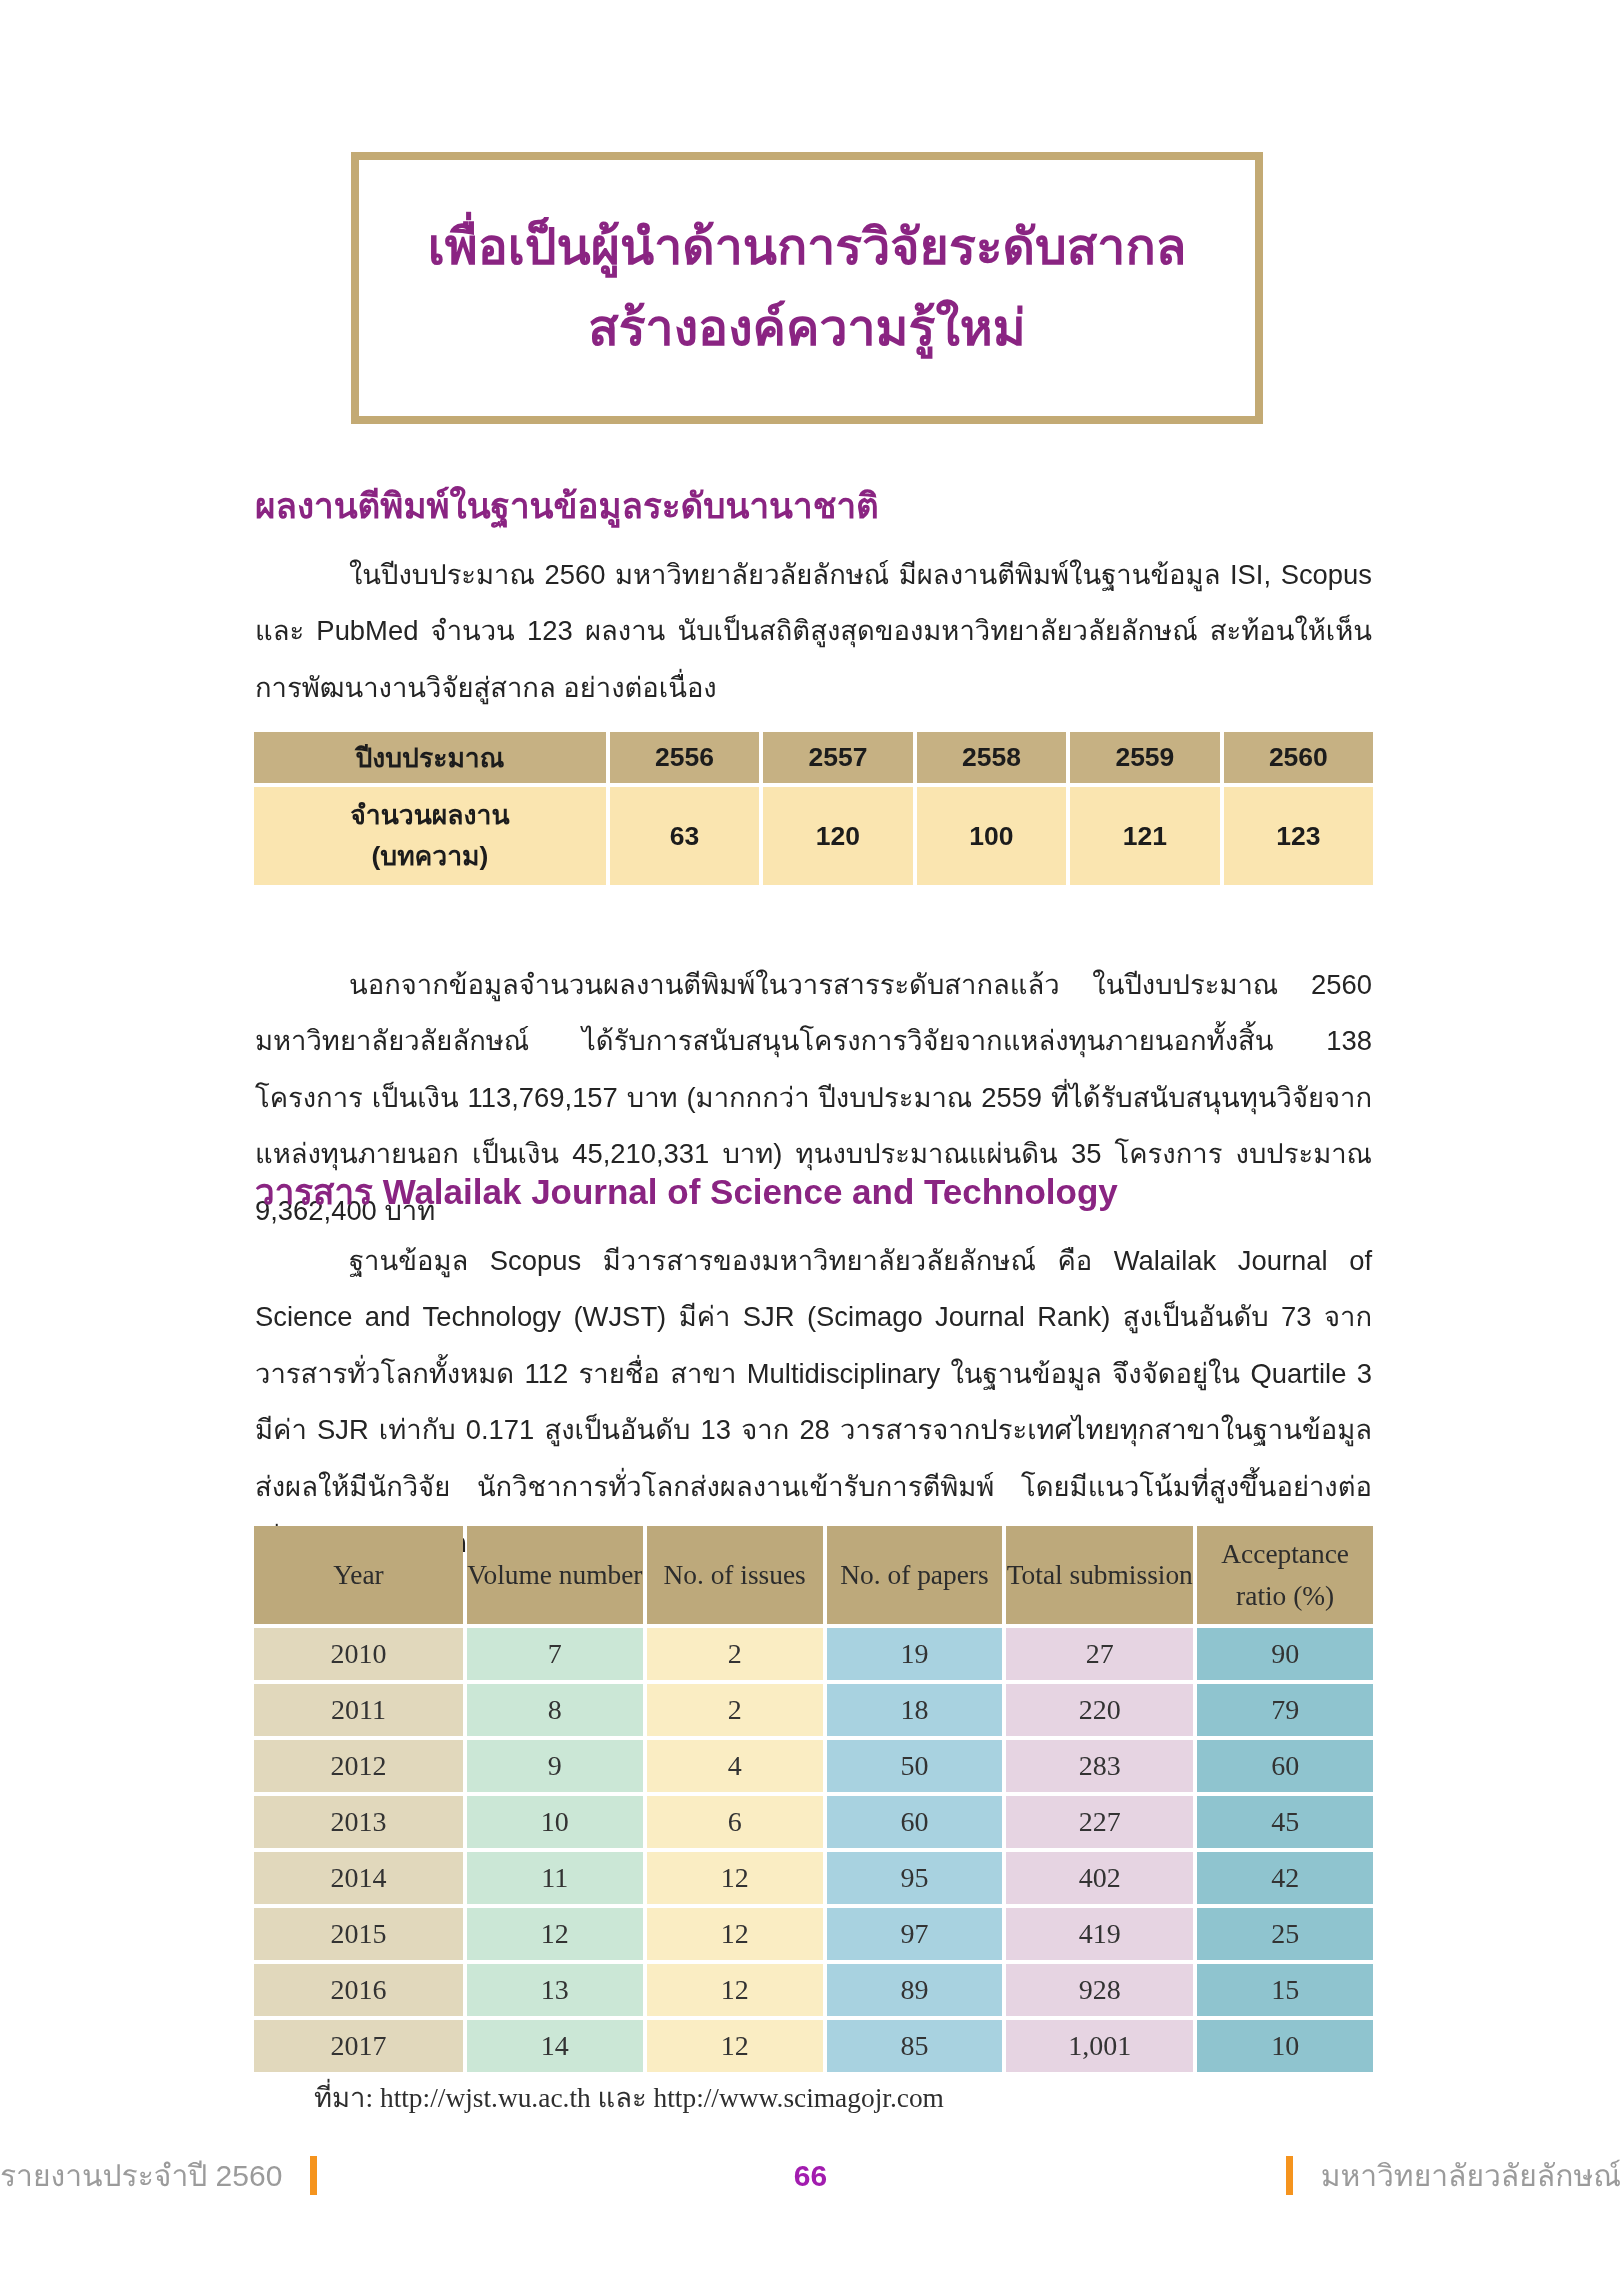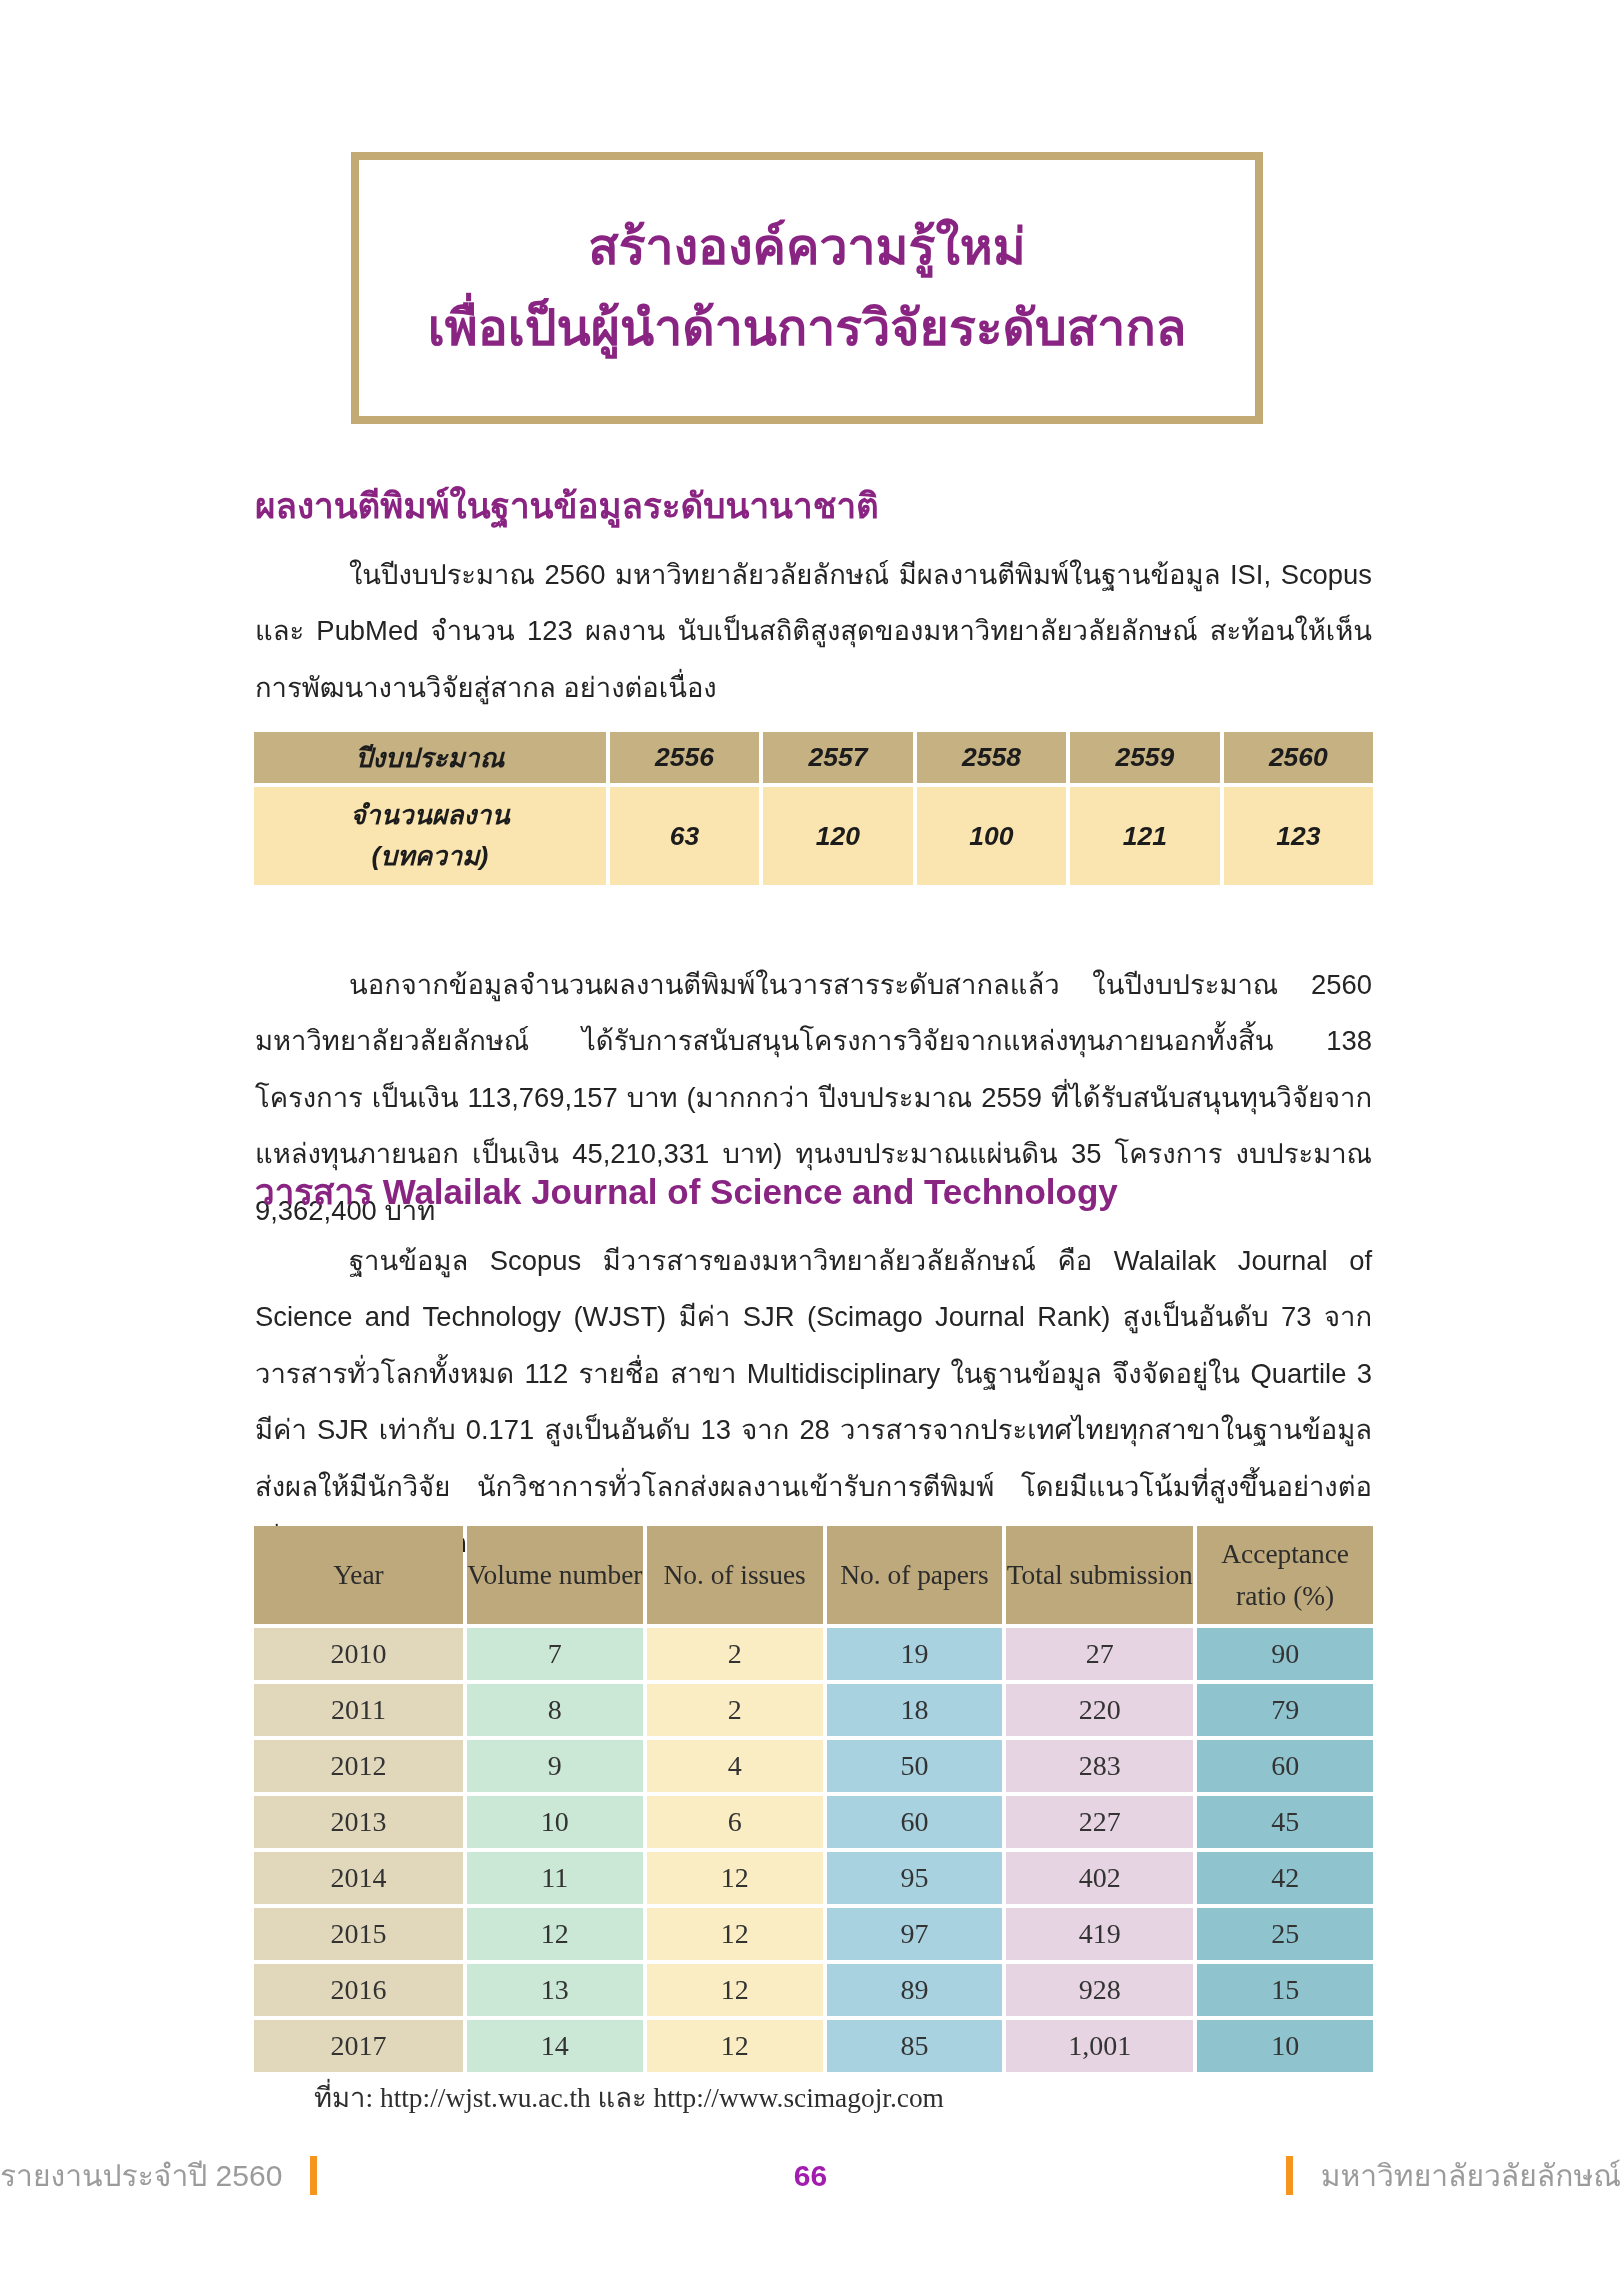--- a/index.html
+++ b/index.html
@@ -83,30 +83,30 @@
   .footer .left .abar{margin-left:27.4px;}
   .footer .right .abar{margin-right:27.4px;}
   .pagenum{color:#a21caf;font-size:30px;font-weight:600;}
 </style>
 </head>
 <body>
 
 <div class="page">
 
   <div class="banner">
+    <div class="line">เพื่อเป็นผู้นำด้านการวิจัยระดับสากล</div>
     <div class="line">สร้างองค์ความรู้ใหม่</div>
-    <div class="line">เพื่อเป็นผู้นำด้านการวิจัยระดับสากล</div>
   </div>
 
   <div class="content" style="top:478px;">
     <h2 class="h-sec">ผลงานตีพิมพ์ในฐานข้อมูลระดับนานาชาติ</h2>
     <p class="para">ในปีงบประมาณ 2560 มหาวิทยาลัยวลัยลักษณ์ มีผลงานตีพิมพ์ในฐานข้อมูล ISI, Scopus และ PubMed จำนวน 123 ผลงาน นับเป็นสถิติสูงสุดของมหาวิทยาลัยวลัยลักษณ์ สะท้อนให้เห็นการพัฒนางานวิจัยสู่สากล อย่างต่อเนื่อง</p>
   </div>
 
-  <div class="content" style="top:728px;font-style:italic;">
+  <div class="content" style="top:728px;">
     <table class="t1">
       <colgroup>
           <col class="lbl">
           <col>
           <col>
           <col>
           <col>
           <col>
         </colgroup>
       <tbody>

